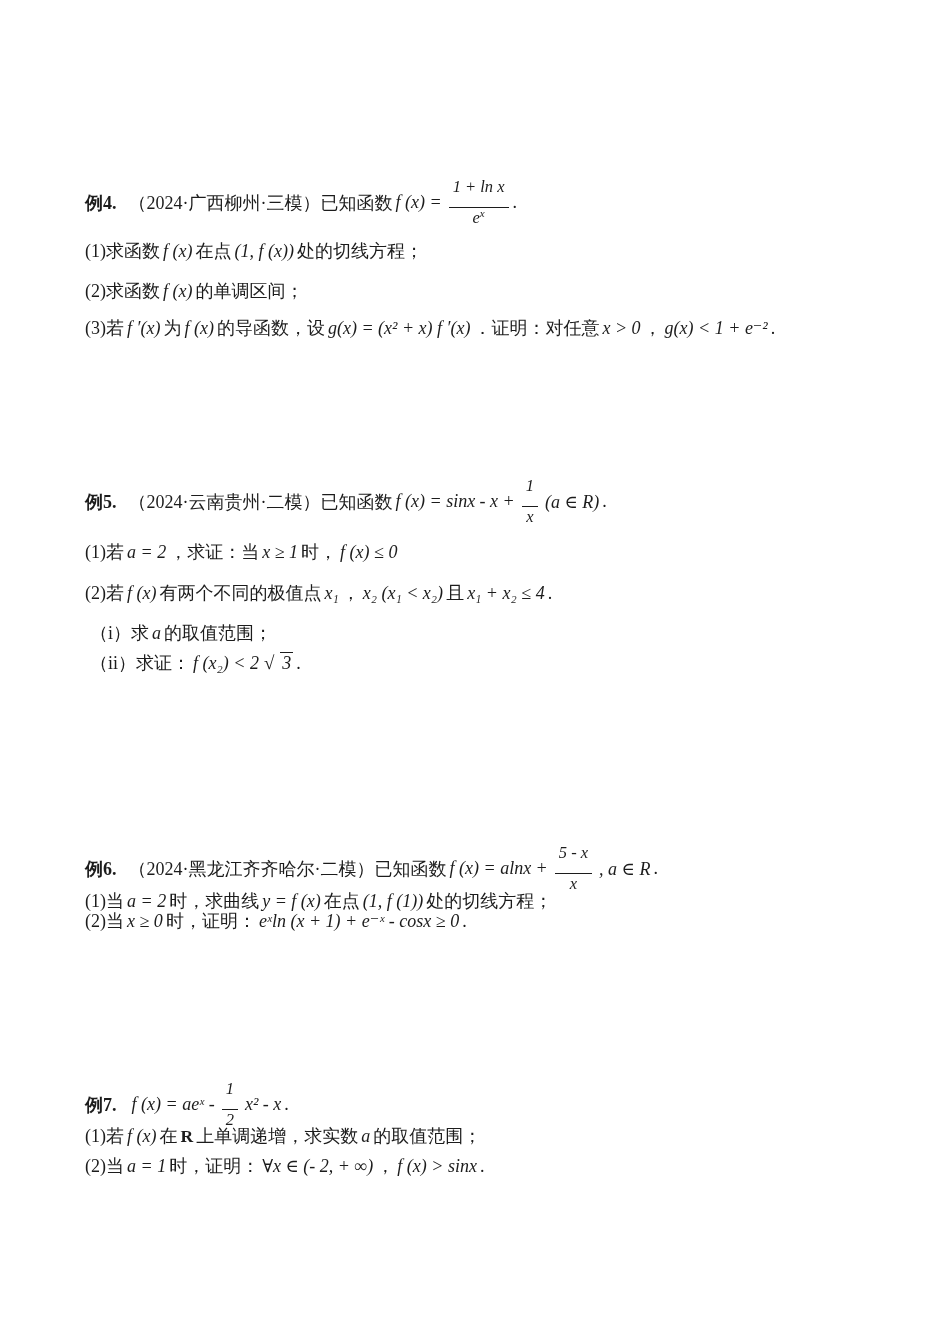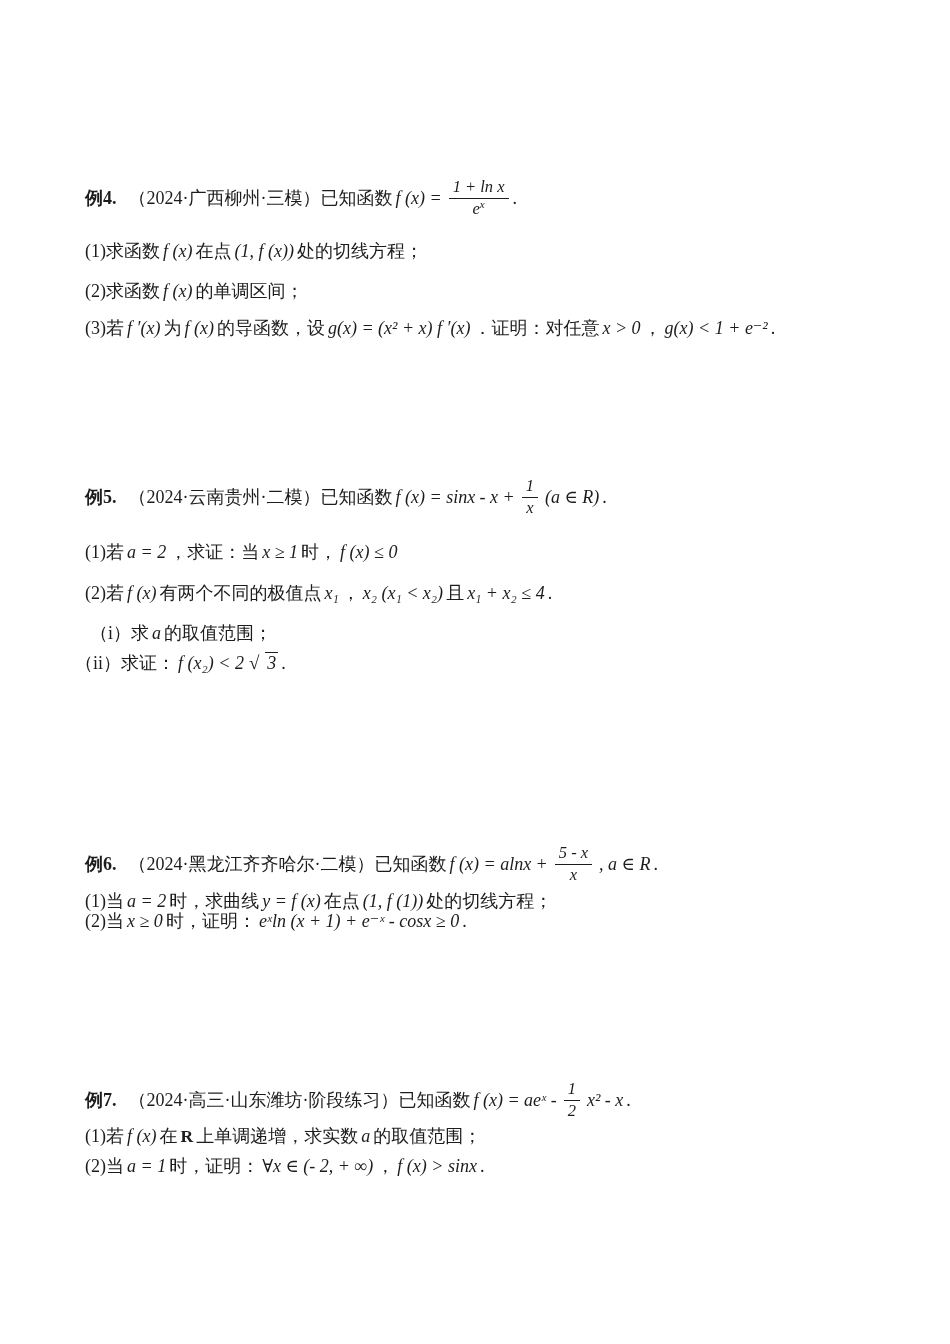--- a/index.html
+++ b/index.html
@@ -30,21 +30,21 @@
   .bR{
     font-family:"Liberation Serif","DejaVu Serif",serif;
     font-weight:bold;font-size:17.5px;margin:0 3px;
   }
   .frac{
     display:inline-flex;flex-direction:column;align-items:center;
     font-family:"Liberation Serif","DejaVu Serif",serif;
     font-style:italic;font-size:16.5px;line-height:1.15;
     margin:0 4px;vertical-align:middle;
   }
-  .frac .num{border-bottom:1.2px solid #1c1c1c;padding:0 4px 1px 4px;}
+  .frac .num{border-bottom:1.2px solid #1c1c1c;padding:0 4px 10px 4px;}
   .frac .den{padding:1px 4px 0 4px;}
   .frac sup{font-size:11px;font-style:italic;line-height:0;}
   .sqrt-rad{font-style:normal;font-size:19px;margin-left:2px;}
   .sqrt-body{border-top:1.3px solid #1c1c1c;padding:0 2px;}
 </style>
 </head>
 <body>
 
 <div id="page">
 
@@ -112,21 +112,21 @@
     <span class="m">x₂ (x₁ &lt; x₂)</span>
     <span class="cn">且</span>
     <span class="m">x₁ + x₂ ≤ 4</span>
     <span class="cn">.</span>
   </div>
   <div class="line" style="top:621px;left:90px">
     <span class="cn">（i）求</span>
     <span class="m">a</span>
     <span class="cn">的取值范围；</span>
   </div>
-  <div class="line" style="top:651px;left:75px">
+  <div class="line" style="top:651px;left:90px">
     <span class="cn">（ii）求证：</span>
     <span class="m">f (x₂) &lt; 2</span>
     <span class="m sqrt-rad">√</span>
     <span class="m sqrt-body">3</span>
     <span class="cn">.</span>
   </div>
 
   <div class="line" style="top:844px">
     <span class="cn lbl">例6.</span>
     <span class="cn">（2024·黑龙江齐齐哈尔·二模）已知函数</span>
@@ -150,21 +150,20 @@
   <div class="line" style="top:909px">
     <span class="cn">(2)当</span>
     <span class="m">x ≥ 0</span>
     <span class="cn">时，证明：</span>
     <span class="m">eˣln (x + 1) + e⁻ˣ -  cosx ≥ 0</span>
     <span class="cn">.</span>
   </div>
 
   <div class="line" style="top:1080px">
     <span class="cn lbl">例7.</span>
-    <span class="cn">（2024·高三·山东潍坊·阶段练习）已知函数</span>
     <span class="m">f (x) = aeˣ -</span>
     <span class="frac">
       <span class="num">1</span>
       <span class="den">2</span>
     </span>
     <span class="m">x² -  x</span>
     <span class="cn">.</span>
   </div>
   <div class="line" style="top:1124px">
     <span class="cn">(1)若</span>

